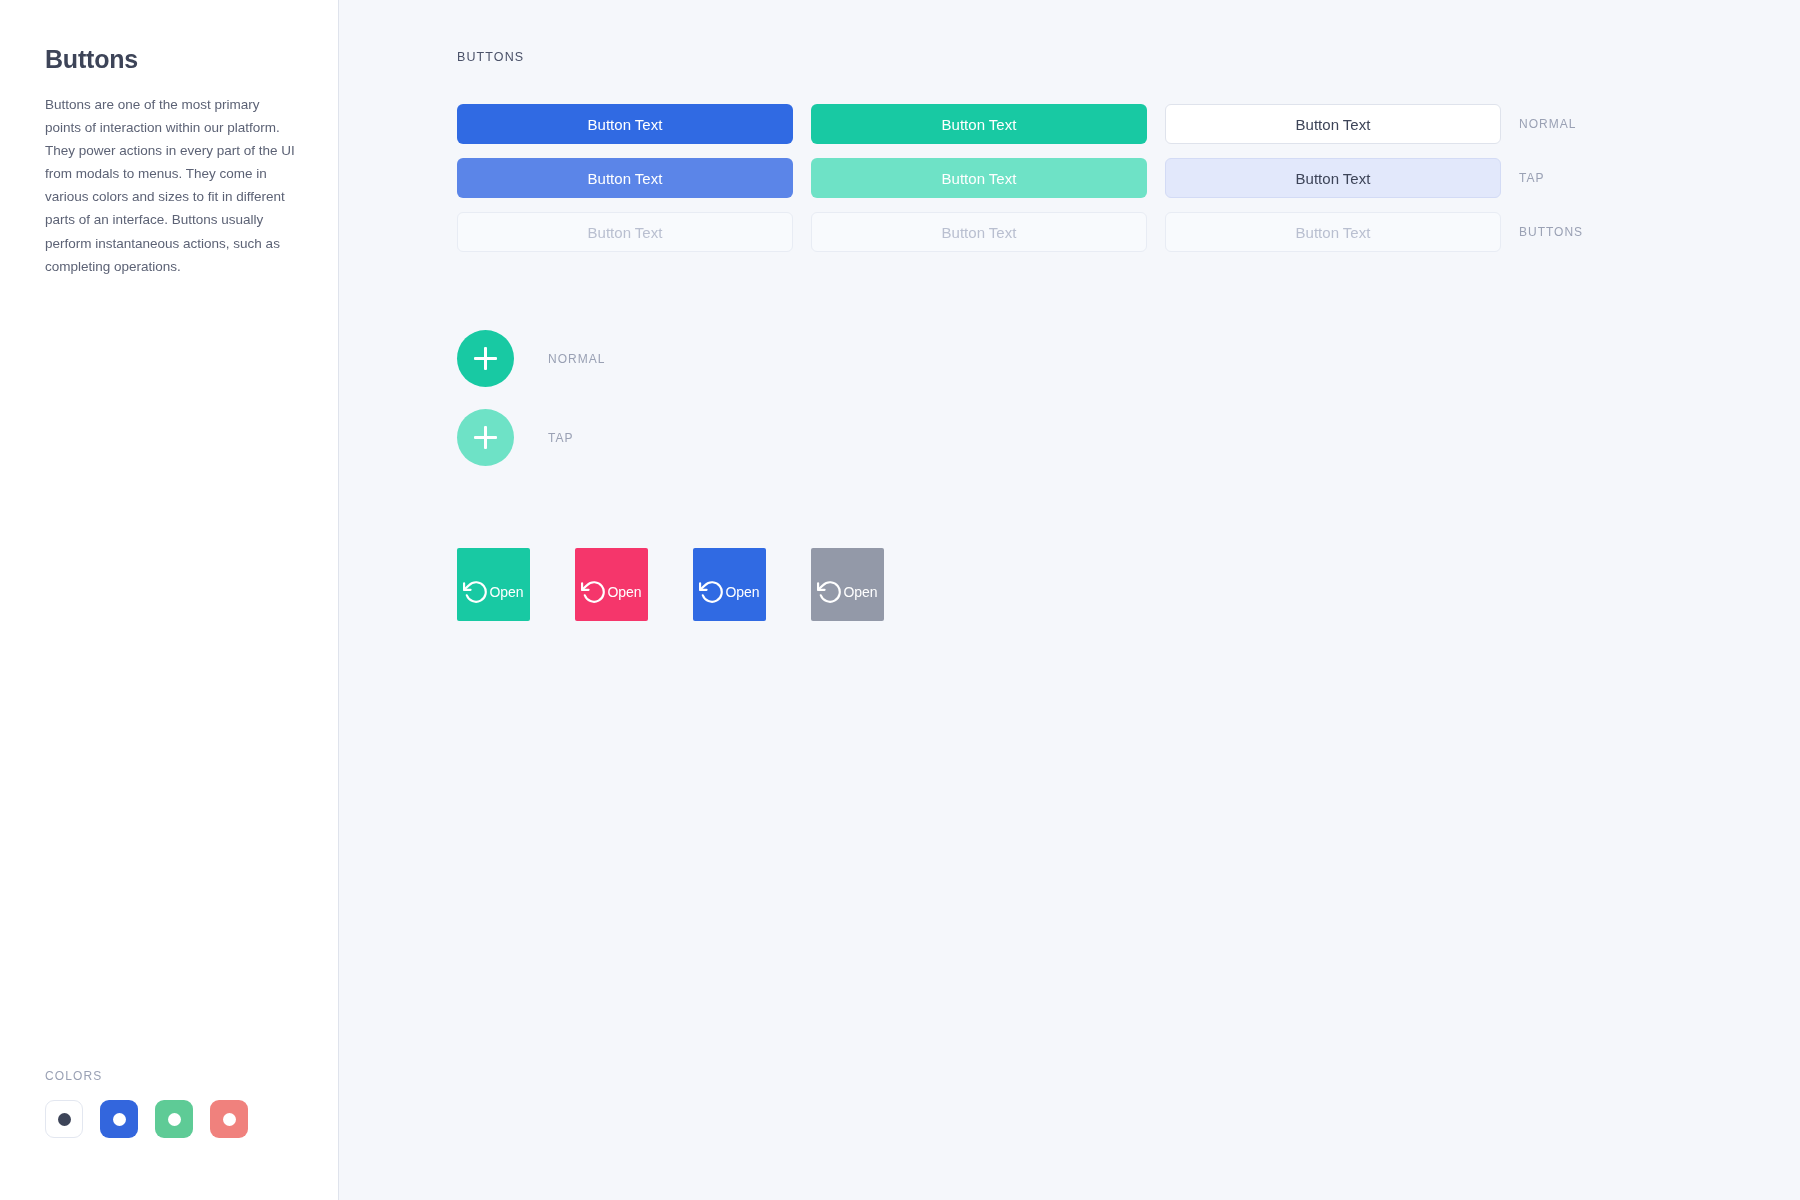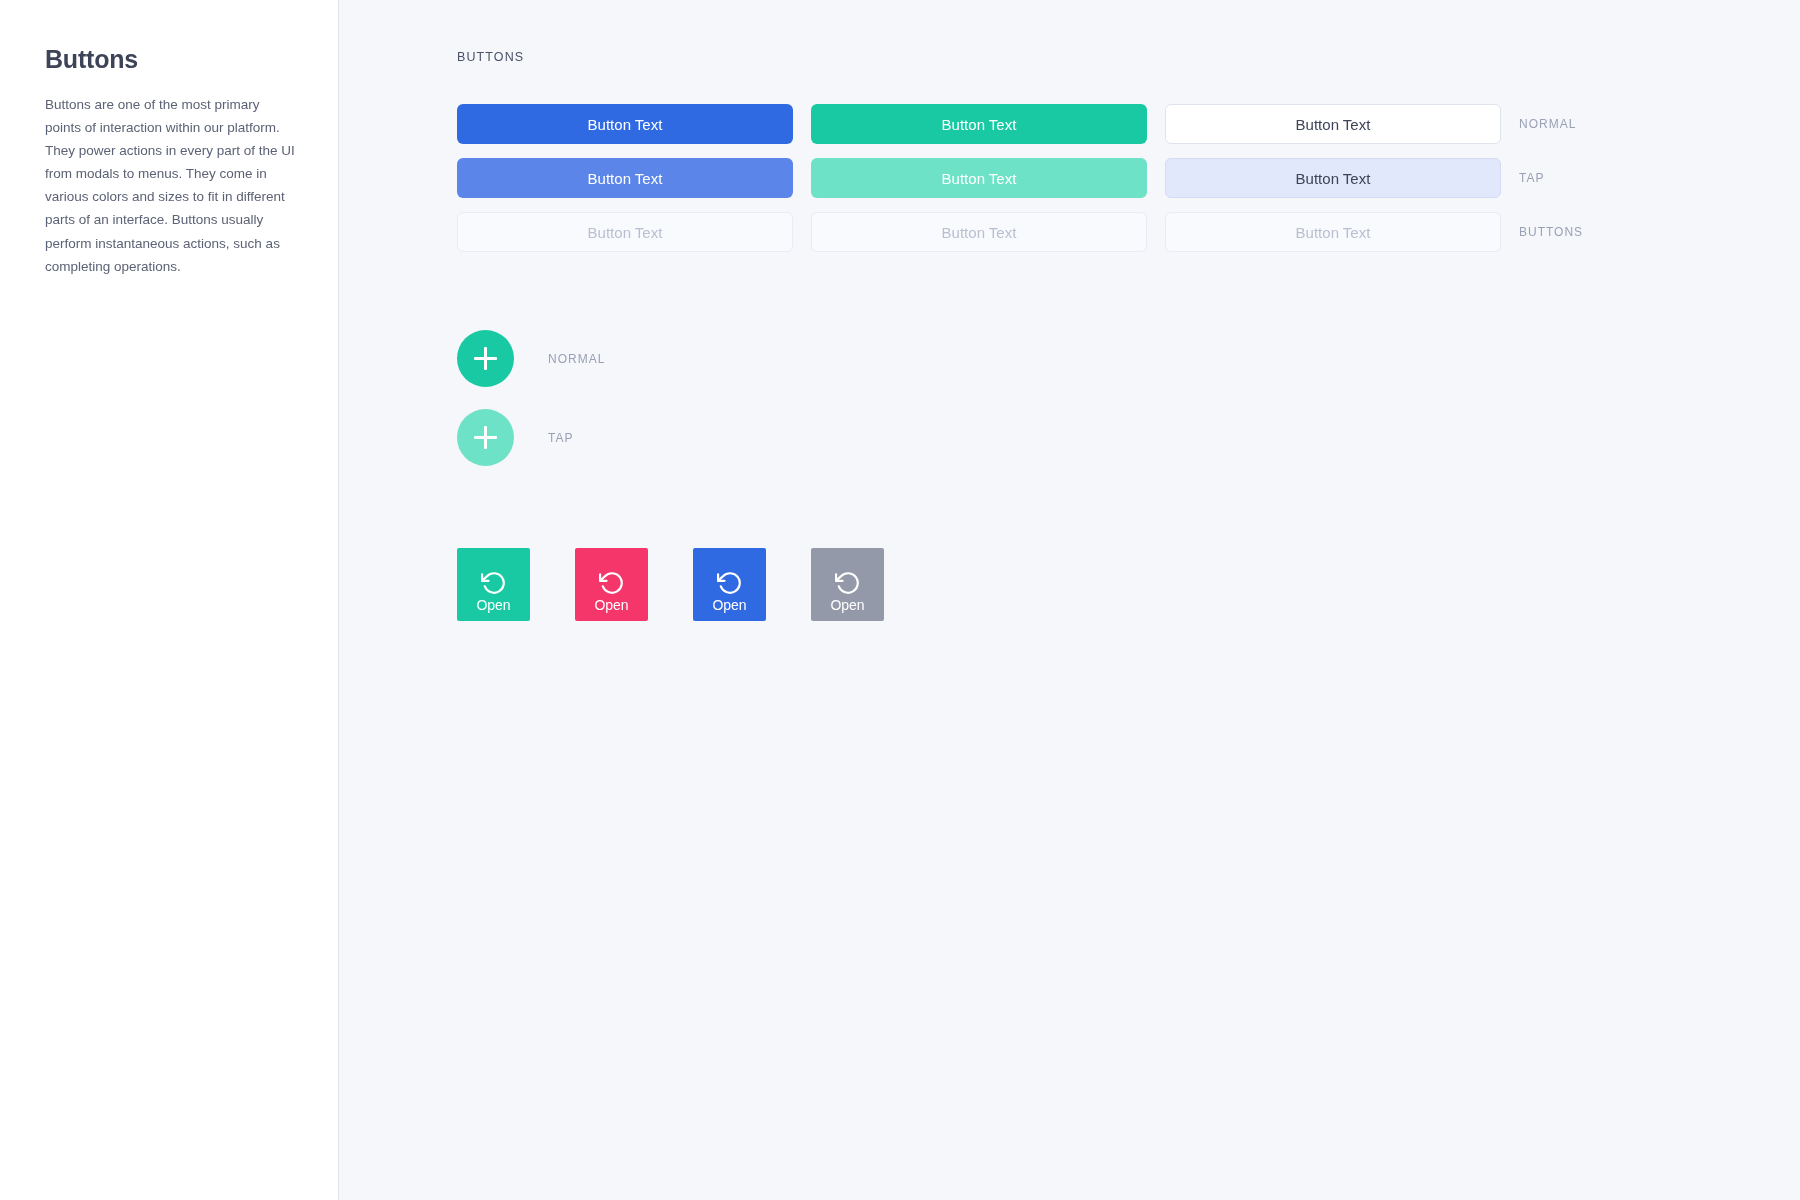--- a/index.html
+++ b/index.html
@@ -219,21 +219,21 @@
     gap: 45px;
   }
 
   .square-btn {
     width: 73px;
     height: 73px;
     border: none;
     border-radius: 2px;
     cursor: pointer;
     display: flex;
-    flex-direction: column;
+    flex-direction: row;
     align-items: center;
     justify-content: center;
     padding-top: 14px;
   }
 
   .square-btn.green { background: #18c9a3; }
   .square-btn.pink  { background: #f5366b; }
   .square-btn.blue  { background: #306ae3; }
   .square-btn.gray  { background: #9399a8; }
 
@@ -248,20 +248,38 @@
 </style>
 </head>
 <body>
 
 <aside class="sidebar">
 
   <h1 class="sidebar-title">Buttons</h1>
 
   <p class="sidebar-desc">Buttons are one of the most primary points of interaction within our platform. They power actions in every part of the UI from modals to menus. They come in various colors and sizes to fit in different parts of an interface. Buttons usually perform instantaneous actions, such as completing operations.</p>
 
+  <div class="colors-block">
+    <div class="colors-label">COLORS</div>
+
+    <div class="swatch-row">
+      <div class="swatch is-white">
+        <span class="swatch-dot"></span>
+      </div>
+      <div class="swatch" style="background:#3366dd">
+        <span class="swatch-dot"></span>
+      </div>
+      <div class="swatch" style="background:#5ecb96">
+        <span class="swatch-dot"></span>
+      </div>
+      <div class="swatch" style="background:#f0817d">
+        <span class="swatch-dot"></span>
+      </div>
+    </div>
+  </div>
 </aside>
 
 <main class="main">
 
   <div class="section-label">BUTTONS</div>
 
   <div class="matrix">
 
     <div class="matrix-row">
       <button class="btn blue-normal">Button Text</button>

